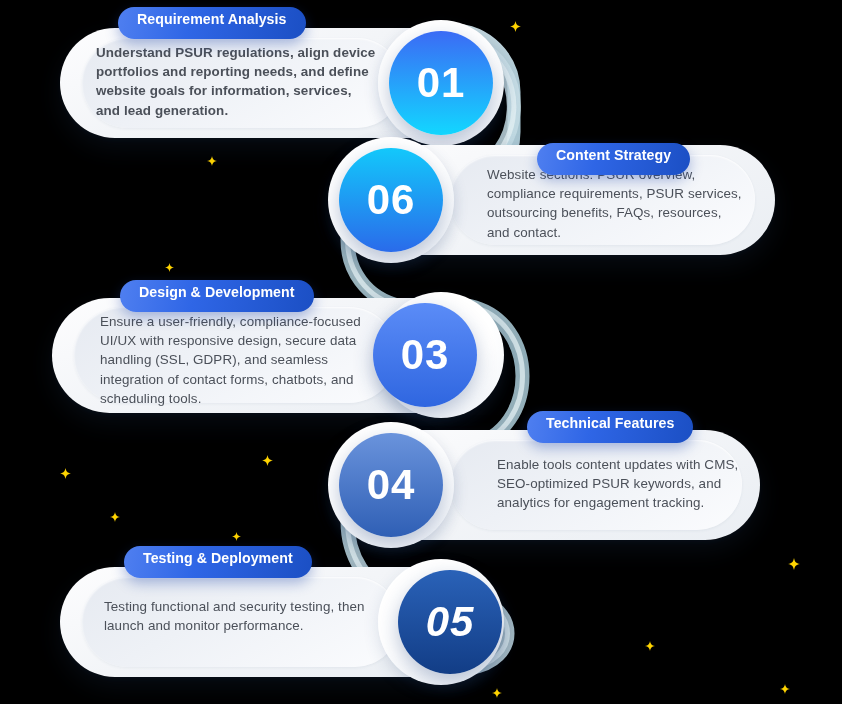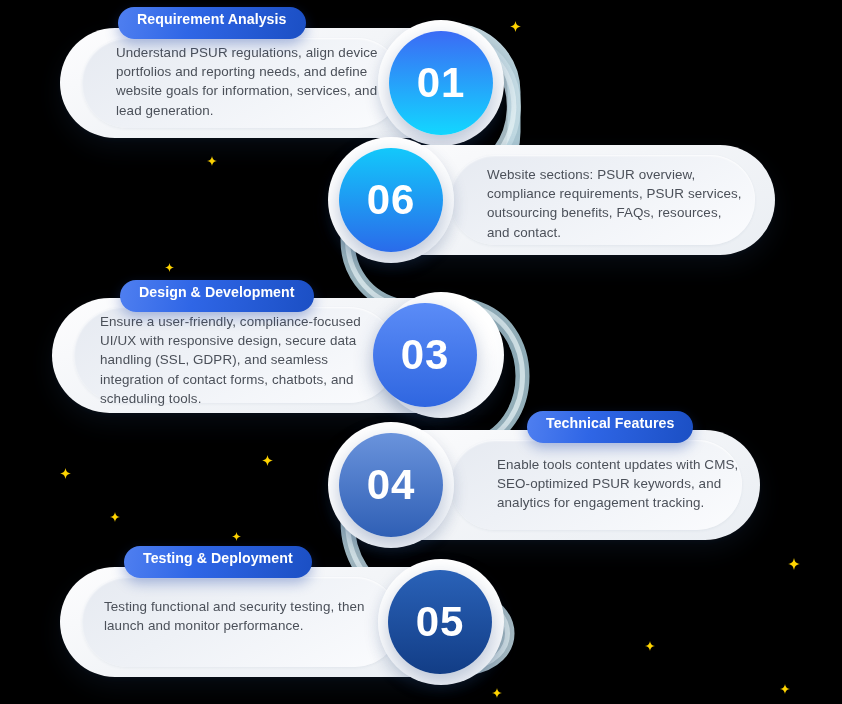--- a/index.html
+++ b/index.html
@@ -63,22 +63,22 @@
     border-radius: 50%;
     background: radial-gradient(circle at 38% 30%, #ffffff 55%, #eef2f7 100%);
     box-shadow: 0 6px 16px rgba(40,70,110,.14);
     z-index: 4;
   }
 
   
   .pill {
     position: absolute;
     height: 32px;
-    padding: 12px 19px;
-    display: flex; align-items: flex-end; justify-content: center;
+    padding: 4px 19px;
+    display: flex; align-items: flex-start; justify-content: center;
     border-radius: 17px;
     color: #fff;
     font-size: 14.2px;
     font-weight: 700;
     letter-spacing: .05px;
     white-space: nowrap;
     background: linear-gradient(100deg, #4f7ff0 0%, #2f66e6 38%, #1b4fc4 100%);
     box-shadow: 0 5px 13px rgba(30,70,170,.36);
     z-index: 6;
   }
@@ -124,39 +124,42 @@
              C 540 322, 540 430, 470 446
              L 400 446
              C 330 462, 330 580, 400 596
              L 470 596
              C 520 608, 520 660, 470 668" stroke="#e8f3f7" stroke-width="5" stroke-linecap="round" stroke-linejoin="round" fill="none" opacity=".7"></path>
   </svg>
 
   <div class="row" style="left:60px; top:28px; width:440px; height:110px;">
     <div class="capsule"></div>
     <div class="inner-panel" style="left:22px; top:10px; width:320px; height:90px;"></div>
-    <div class="desc" style="left:56px; top:15px; width:280px;">Understand PSUR regulations, align device portfolios and reporting needs, and define website goals for information, services, and lead generation.</div>
+    <div class="desc" style="left:36px; top:15px; width:280px;font-weight:bold;">Understand PSUR regulations, align device portfolios and reporting needs, and define website goals for information, services, and lead generation.</div>
     <div class="num-ring" style="left:318px; top:-8px;"></div>
     <div class="num-circle" id="c1" style="left: 329px; top: 3px; background: linear-gradient(rgb(59, 107, 245) 0%, rgb(18, 215, 255) 100%); align-items: center;">
       <span>01</span>
     </div>
   </div>
   <div class="pill" style="left:118px; top:7px;">
     <span>Requirement Analysis</span>
   </div>
 
   <div class="row" style="left:332px; top:145px; width:443px; height:110px;">
     <div class="capsule"></div>
     <div class="inner-panel" style="left:118px; top:10px; width:305px; height:90px;"></div>
     <div class="desc" style="left:155px; top:20px; width:256px;">Website sections: PSUR overview, compliance requirements, PSUR services, outsourcing benefits, FAQs, resources, and contact.</div>
     <div class="num-ring" style="left:-4px; top:-8px;"></div>
     <div class="num-circle" id="c2" style="left: 7px; top: 3px; background: linear-gradient(rgb(19, 200, 251) 0%, rgb(42, 107, 234) 100%);">
       <span>06</span>
     </div>
   </div>
+  <div class="pill" style="left:537px; top:143px;">
+    <span>Content Strategy</span>
+  </div>
 
   <div class="row" style="left:52px; top:298px; width:448px; height:115px;">
     <div class="capsule"></div>
     <div class="inner-panel" style="left:22px; top:9px; width:323px; height:96px;"></div>
     <div class="desc" style="left:48px; top:14px; width:290px;">Ensure a user-friendly, compliance-focused UI/UX with responsive design, secure data handling (SSL, GDPR), and seamless integration of contact forms, chatbots, and scheduling tools.</div>
     <div class="num-ring" style="left:326px; top:-6px;"></div>
     <div class="num-circle" id="c3" style="left: 321px; top: 5px; background: linear-gradient(rgb(91, 140, 247) 0%, rgb(47, 102, 224) 100%);">
       <span>03</span>
     </div>
   </div>
@@ -175,21 +178,21 @@
   </div>
   <div class="pill" style="left:527px; top:411px;">
     <span>Technical Features</span>
   </div>
 
   <div class="row" style="left:60px; top:567px; width:440px; height:110px;">
     <div class="capsule"></div>
     <div class="inner-panel" style="left:22px; top:10px; width:318px; height:90px;"></div>
     <div class="desc" style="left:44px; top:30px; width:275px;">Testing functional and security testing, then launch and monitor performance.</div>
     <div class="num-ring" style="left:318px; top:-8px;"></div>
-    <div class="num-circle" id="c5" style="left: 328px; top: 3px; background: linear-gradient(rgb(42, 98, 184) 0%, rgb(18, 61, 134) 100%);">
+    <div class="num-circle" id="c5" style="left: 338px; top: 3px; background: linear-gradient(rgb(42, 98, 184) 0%, rgb(18, 61, 134) 100%); font-style: italic;">
       <span>05</span>
     </div>
   </div>
   <div class="pill" style="left:124px; top:546px;">
     <span>Testing &amp; Deployment</span>
   </div>
 
   <div id="sparkles">
       <div class="sparkle" style="left: 510px; top: 18px; width: 11px; height: 11px;"><svg width="11" height="11" viewBox="0 0 24 24">
           <path d="M12 0 C13.6 8 16 10.4 24 12 C16 13.6 13.6 16 12 24 C10.4 16 8 13.6 0 12 C8 10.4 10.4 8 12 0 Z" fill="#ffd400"></path>

